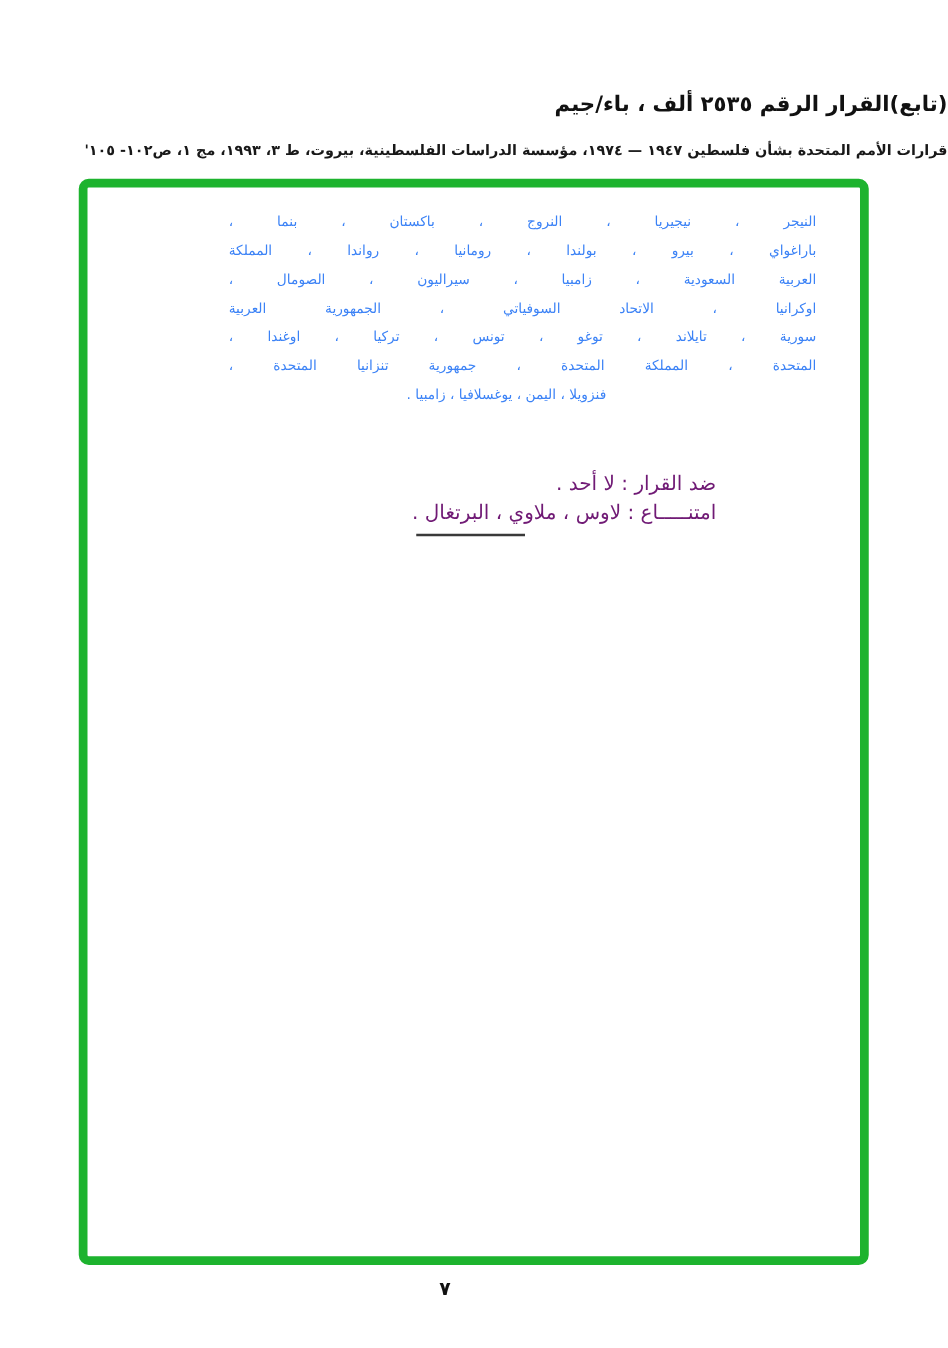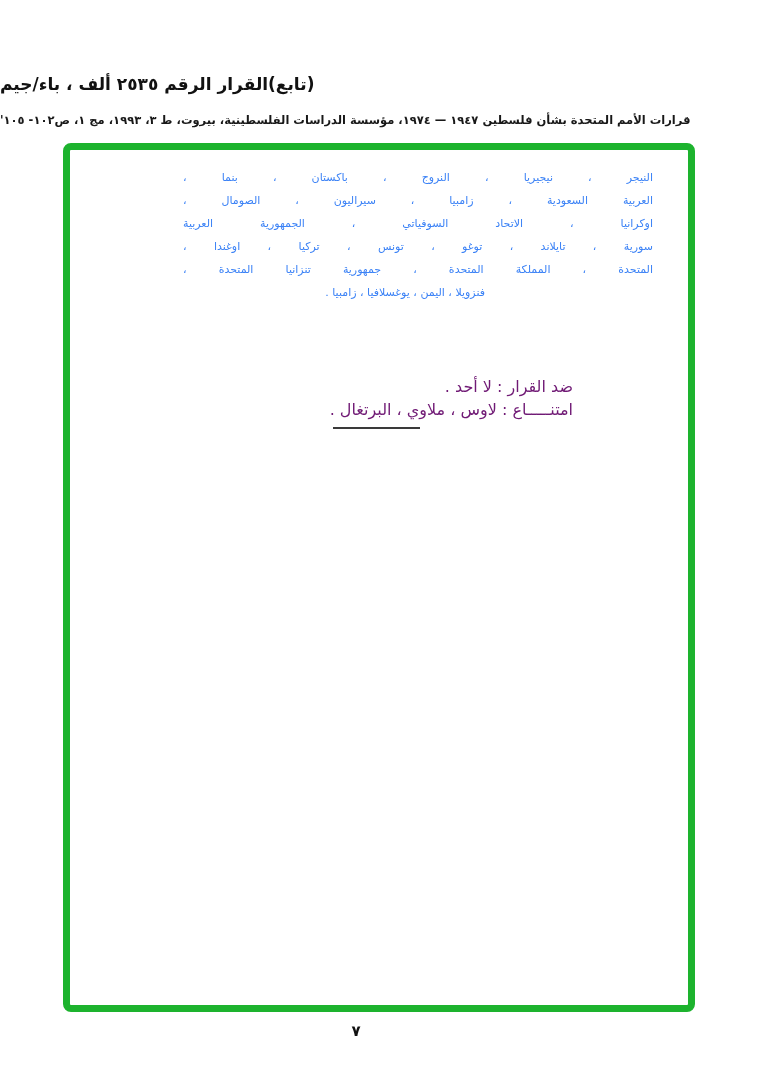--- a/index.html
+++ b/index.html
@@ -13,21 +13,21 @@
     background: #ffffff;
     overflow: hidden;
   }
 
   
   .doc-header {
     position: absolute;
     top: 74px;
     left: 0;
     width: 100%;
-    text-align: left;
+    text-align: right;
     direction: rtl;
   }
   .doc-title {
     font-size: 17px;
     font-weight: bold;
     letter-spacing: 0.5px;
     color: #111111;
   }
   .doc-source {
     margin-top: 19px;
@@ -114,20 +114,21 @@
 
   <div class="doc-header">
     <div class="doc-title">(تابع)القرار الرقم  ٢٥٣٥ ألف ، باء/جيم</div>
     <div class="doc-source">قرارات الأمم المتحدة بشأن فلسطين ١٩٤٧ — ١٩٧٤، مؤسسة الدراسات الفلسطينية، بيروت، ط ٣، ١٩٩٣، مج ١، ص١٠٢- ١٠٥'</div>
   </div>
 
   <div class="green-frame" style="border-color: rgb(29, 179, 46);"></div>
 
   <div class="country-block">
     <div class="country-line">النيجر ، نيجيريا ، النروج ، باكستان ، بنما ،</div>
+    <div class="country-line">باراغواي ، بيرو ، بولندا ، رومانيا ، رواندا ، المملكة</div>
     <div class="country-line">العربية السعودية ، زامبيا ، سيراليون ، الصومال ،</div>
     <div class="country-line">اوكرانيا ، الاتحاد السوفياتي ، الجمهورية العربية</div>
     <div class="country-line">سورية ، تايلاند ، توغو ، تونس ، تركيا ، اوغندا ،</div>
     <div class="country-line">المتحدة ، المملكة المتحدة ، جمهورية تنزانيا المتحدة ،</div>
     <div class="country-line-last">فنزويلا ، اليمن ، يوغسلافيا ، زامبيا .</div>
   </div>
 
   <div class="votes-block">
     <div class="vote-line">ضد القرار  :  لا أحد .</div>
     <div class="vote-line">امتنـــــاع  :  لاوس ، ملاوي ، البرتغال .</div>

